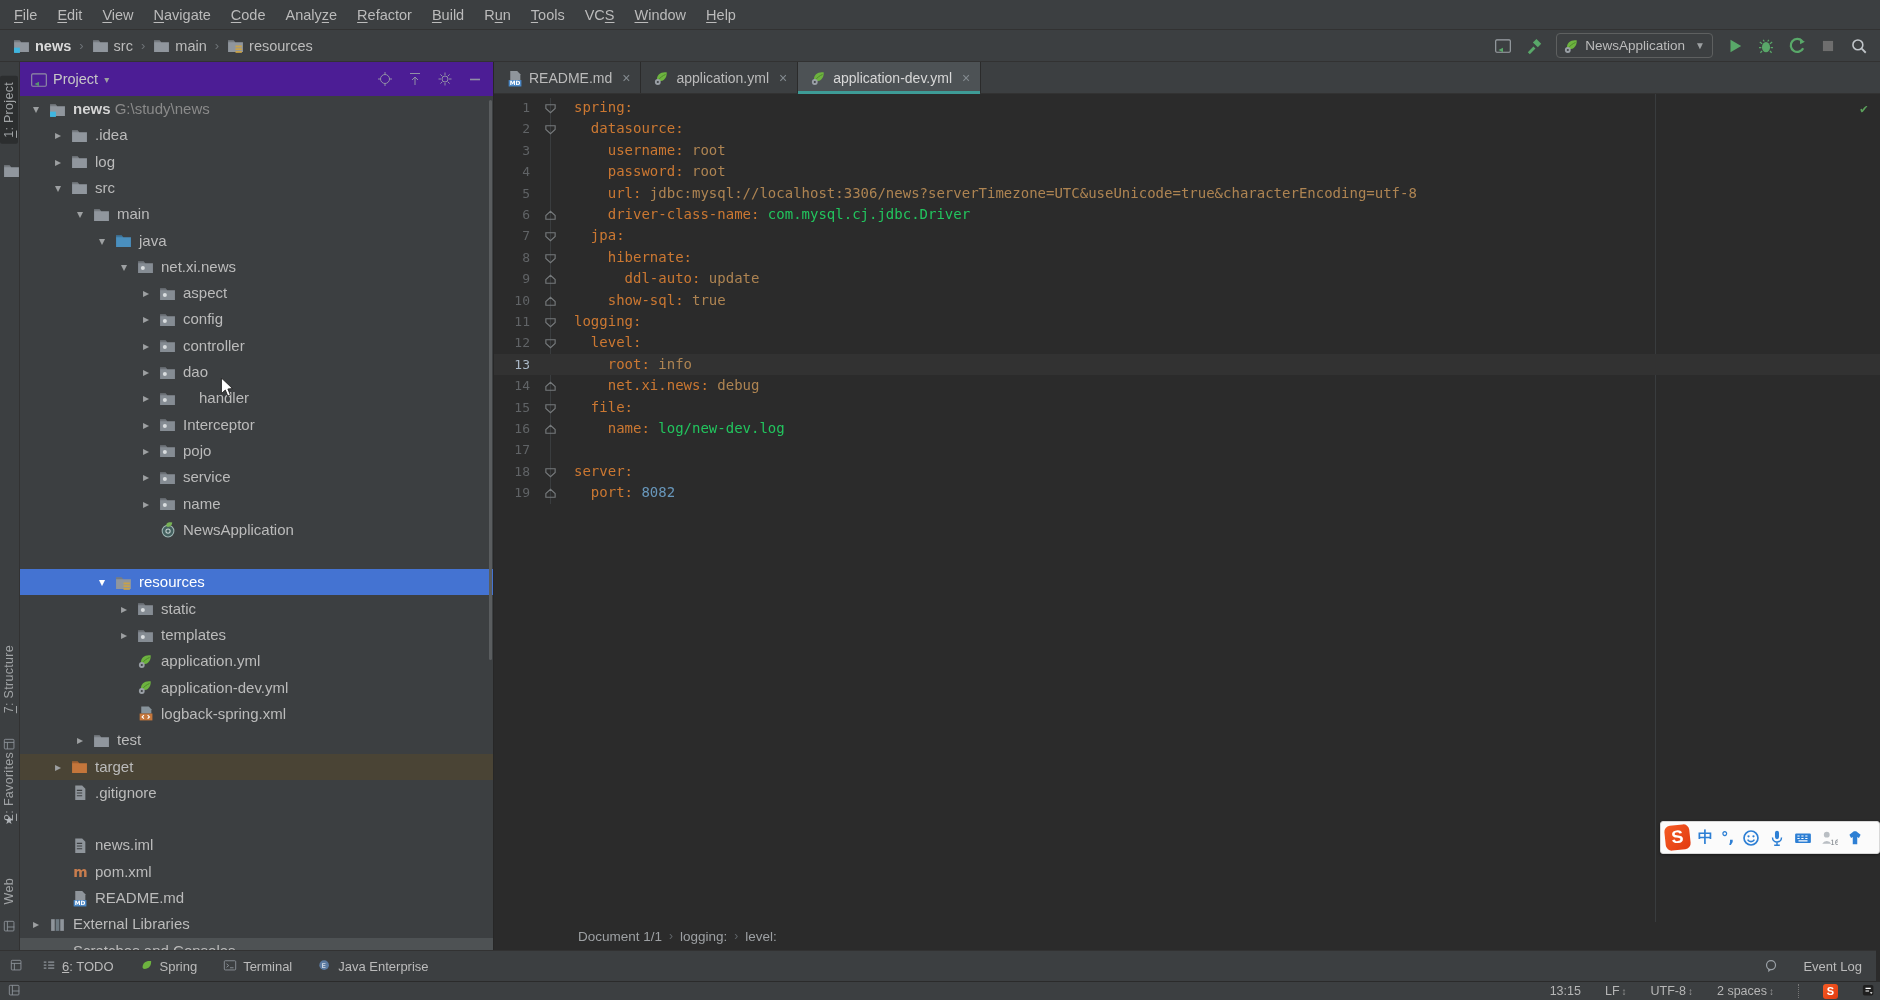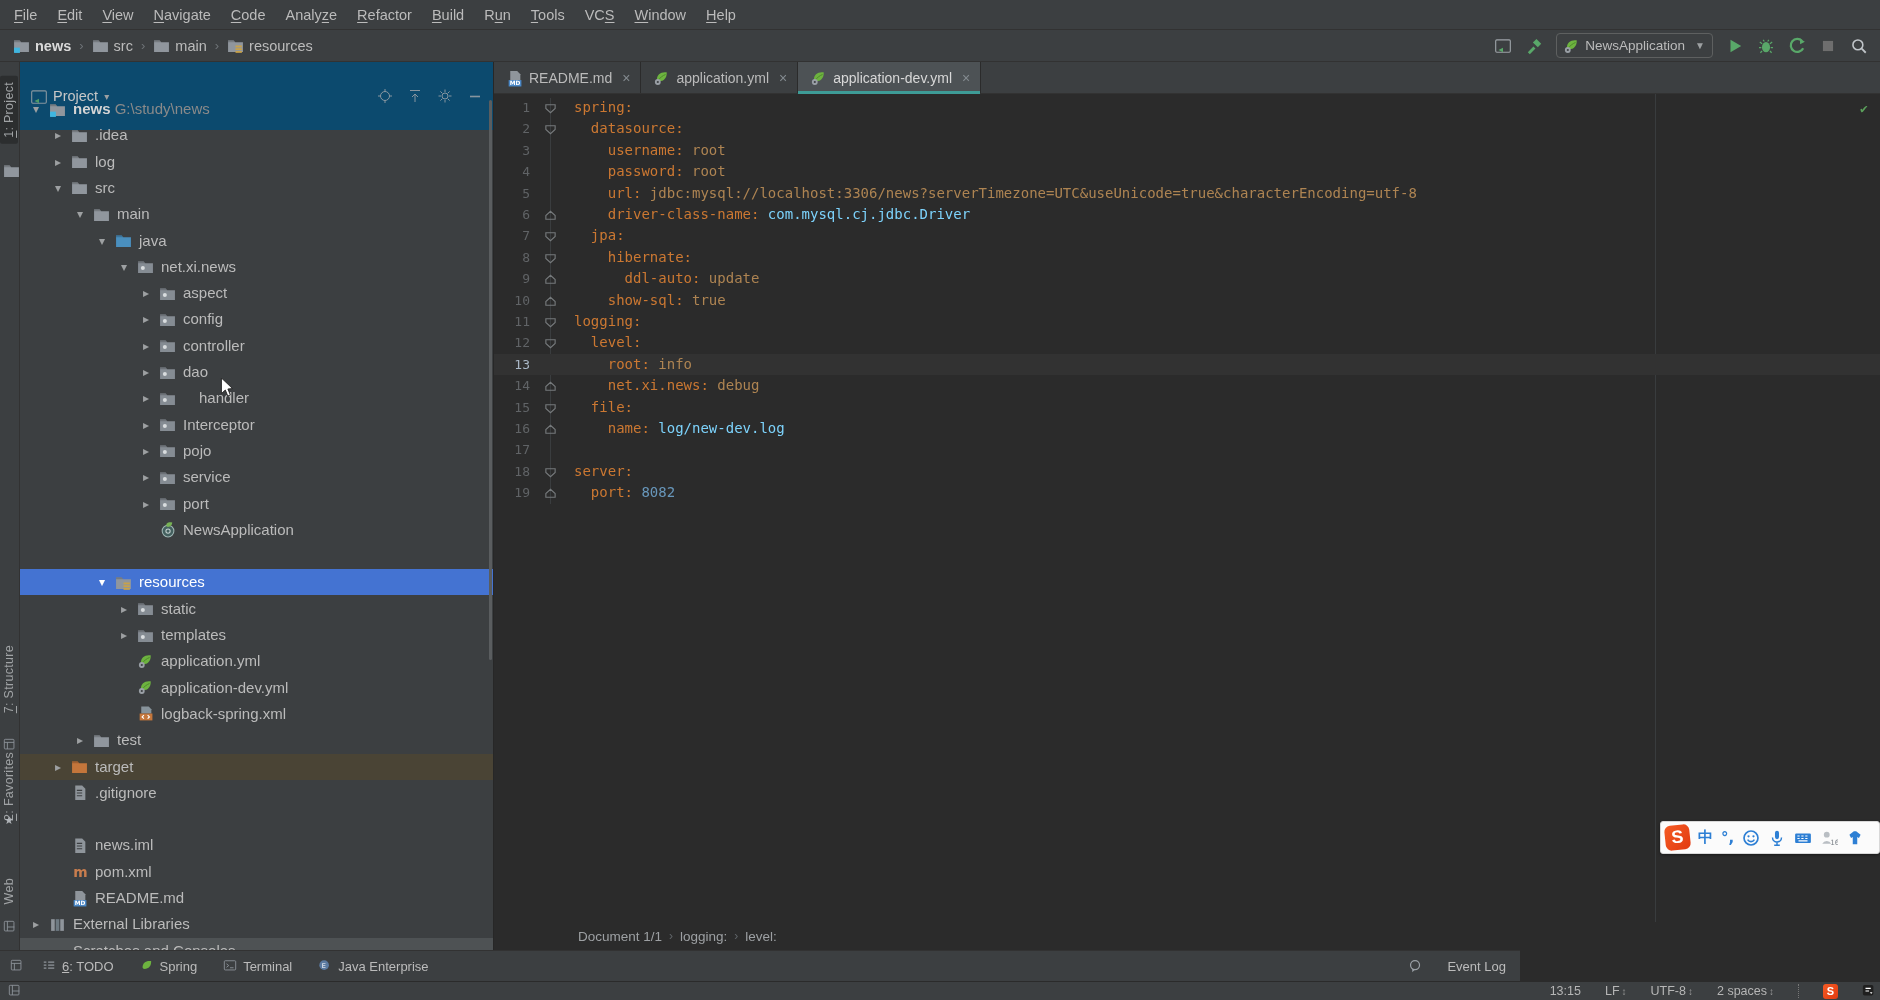--- a/index.html
+++ b/index.html
@@ -26,21 +26,21 @@
   
   #leftstripe{position:absolute;left:0;top:62px;width:20px;height:888px;background:#3C3F41;
               border-right:1px solid #323232;box-sizing:border-box;}
   .vlabel{position:absolute;left:2px;writing-mode:vertical-rl;transform:rotate(180deg);
           font-size:12.5px;color:#A0A3A5;letter-spacing:.3px;white-space:nowrap;}
   .vlabel.active{background:rgba(15,15,15,.35);padding:6px 2px;border-radius:2px;left:0px;}
   .stripe-ico{position:absolute;left:3px;width:13px;height:13px;}
   
   #projectpanel{position:absolute;left:20px;top:62px;width:474px;height:888px;background:#3C3F41;
                 border-right:1px solid #272727;box-sizing:border-box;overflow:hidden;}
-  #panel-header{height:34px;background:#0c4a6e;display:flex;align-items:center;padding:17px 10px;
+  #panel-header{height:34px;background:#4c1d95;display:flex;align-items:center;padding:0 10px;
                 font-size:14.5px;color:#C7C7C7;text-align:center;}
   #panel-header .ph-icons{margin-left:auto;display:flex;gap:14px;align-items:center;}
   #panel-header .ph-ico{width:16px;height:16px;opacity:.85;}
   #panel-title{margin-left:7px;}
   #panel-caret{font-size:10px;color:#9DA0A2;margin-left:6px;}
   #tree{position:absolute;left:0;top:34px;right:0;bottom:0;}
   .trow{position:absolute;left:0;right:0;height:26px;display:flex;align-items:center;
         font-size:15px;color:#BBBBBB;white-space:nowrap;}
   .trow .arrow{position:absolute;width:14px;text-align:center;font-size:12px;color:#9DA0A2;}
   .trow .ticon{position:absolute;width:17px;height:17px;margin-top:0px;}
@@ -62,29 +62,29 @@
   .etab .ticon{width:16px;height:16px;}
   #codearea{position:absolute;left:0;top:32px;right:0;bottom:28px;overflow:hidden;
             font-family:"DejaVu Sans Mono",monospace;font-size:14px;}
   .cline{position:absolute;left:0;right:0;height:21.4px;line-height:21.4px;white-space:pre;}
   .cline .lnum{position:absolute;left:0;width:36px;text-align:right;color:#606366;
                font-size:13px;}
   .cline.caret .lnum{color:#A9B7C6;}
   .cline .fold{position:absolute;left:50px;top:3px;width:14px;height:14px;}
   .cline .ctext{position:absolute;left:80px;}
   .caret-bg{position:absolute;left:0;right:0;height:21.4px;background:#323232;}
-  .tk-k{color:#CC7832;} .tk-v{color:#AE8452;} .tk-g{color:#7dd3fc;} .tk-n{color:#6897BB;}
+  .tk-k{color:#CC7832;} .tk-v{color:#AE8452;} .tk-g{color:#22c55e;} .tk-n{color:#6897BB;}
   #fold-guide{position:absolute;left:56px;top:4px;width:1px;height:406px;background:#3A3D3F;}
   #margin-guide{position:absolute;left:1161px;top:0;bottom:0;width:1px;background:#393C3E;}
   #inspect-ok{position:absolute;right:6px;top:7px;width:14px;height:14px;color:#5BA05B;font-size:13px;}
   #ed-breadcrumb{position:absolute;left:0;right:0;bottom:0;height:28px;display:flex;align-items:center;
                  gap:7px;padding-left:84px;font-size:13.5px;color:#9DA0A3;background:#2B2B2B;}
   #ed-breadcrumb .sep{color:#5F6468;font-size:12px;}
   
-  #bottombar{position:absolute;left:0;top:950px;width:1520px;height:31px;background:#3C3F41;
+  #bottombar{position:absolute;left:0;top:950px;width:1876px;height:31px;background:#3C3F41;
              border-top:1px solid #323232;display:flex;align-items:center;box-sizing:border-box;
              padding:0 14px 0 10px;font-size:13px;color:#BBBBBB;}
   .bb-item{display:flex;align-items:center;gap:6px;margin-right:26px;}
   .bb-corner{margin-right:18px;width:14px;height:14px;}
   #eventlog{margin-left:auto;display:flex;align-items:center;gap:24px;}
   #statusbar{position:absolute;left:0;top:981px;width:1880px;height:19px;background:#3C3F41;
              border-top:1px solid #2B2B2B;display:flex;align-items:center;box-sizing:border-box;
              padding:0 4px 0 8px;font-size:12.5px;color:#B6B6B6;}
   #status-right{margin-left:auto;display:flex;align-items:center;gap:24px;}
   .sb-widget{display:flex;align-items:center;gap:2px;}
@@ -392,21 +392,21 @@
             </svg></span>
           <span class="tlabel" style="left: 163px;">service</span>
         </div>
         <div class="trow" style="top: 394.5px;">
           <span class="arrow" style="left: 119px;">▸</span>
           <span class="ticon" style="left: 139px;"><svg width="17" height="17" viewBox="0 0 16 16">
               <path d="M1 3 h5.2 l1.6 2 H15 v9 H1 z" fill="#858C93"></path>
               <path d="M1 3 h5.2 l1.6 2 H1 z" fill="rgba(0,0,0,.18)"></path>
               <circle cx="5.5" cy="9.5" r="1.9" fill="#D8DCDE"></circle>
             </svg></span>
-          <span class="tlabel" style="left: 163px;">port</span>
+          <span class="tlabel" style="left: 163px;">name</span>
         </div>
         <div class="trow" style="top: 420.8px;">
           <span class="ticon" style="left: 139px;"><svg width="17" height="17" viewBox="0 0 16 16">
               <circle cx="8.5" cy="9.5" r="5.5" fill="#44605F" stroke="#9FB6B4"></circle>
               <circle cx="8.5" cy="9.5" r="2" fill="none" stroke="#C2CFCE"></circle>
               <path d="M7 4.5 C6 1.5 10 0.5 12.5 1.5 C12.5 4.5 10 6 7.5 5.5 z" fill="#77B255"></path>
             </svg></span>
           <span class="tlabel" style="left: 163px;">NewsApplication</span>
         </div>
         <div class="trow selected" style="top: 473.4px;">

